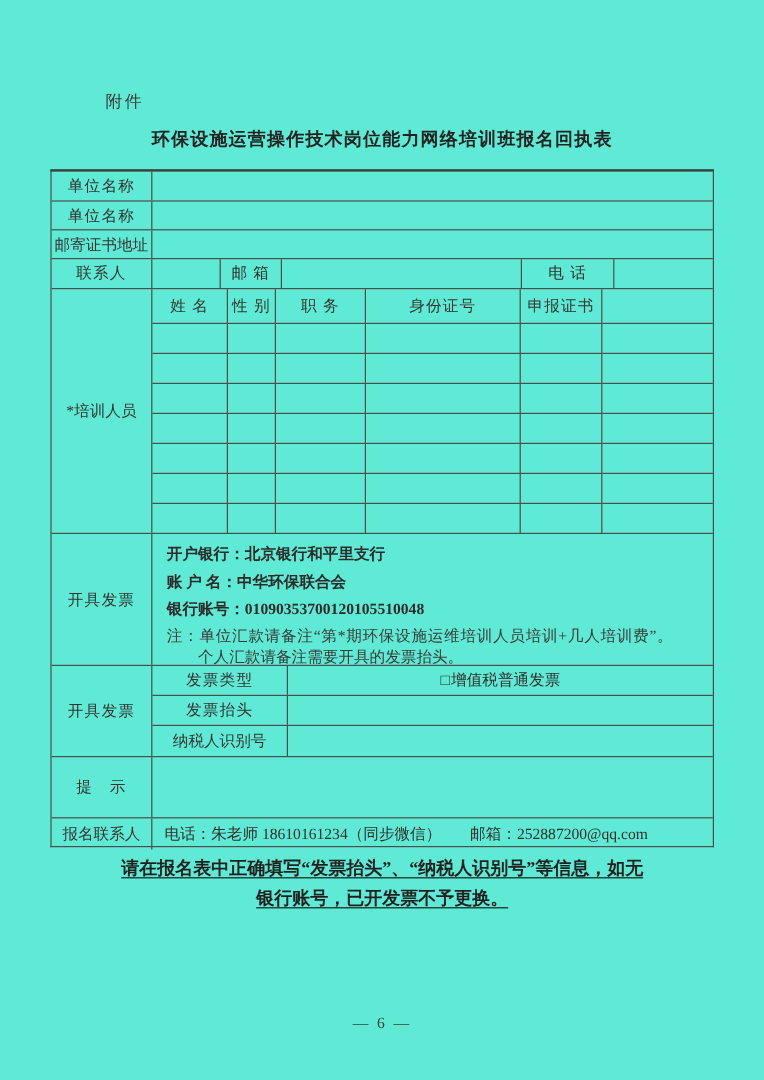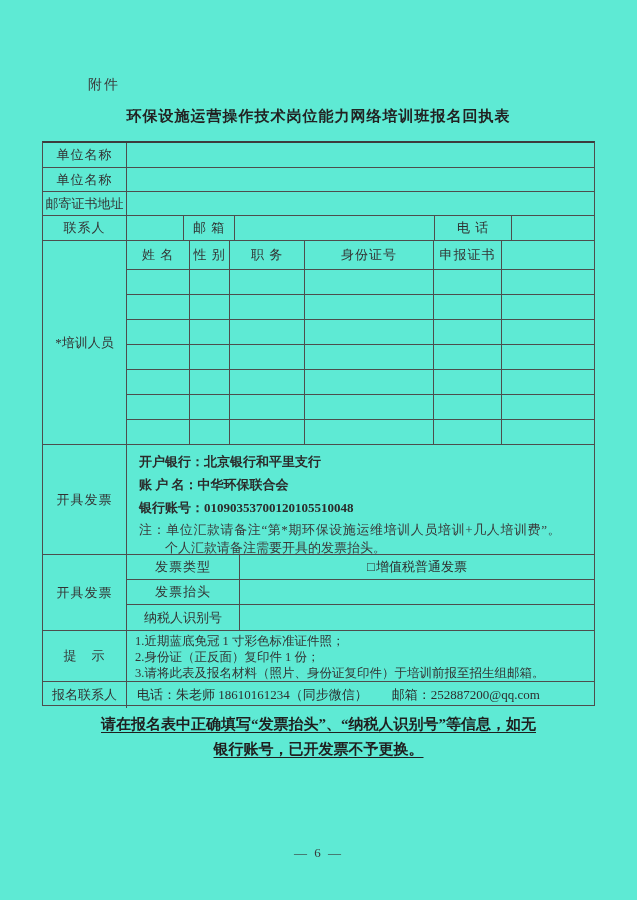--- a/index.html
+++ b/index.html
@@ -213,25 +213,20 @@
         </div>
         <div class="inv-row">
           <div class="inv-lab" style="letter-spacing:0;">纳税人识别号</div>
           <div class="inv-val"></div>
         </div>
       </div>
     </div>
 
     <div class="frow r-tips">
       <div class="cell lab">提　示</div>
-      <div class="cell content tips-content">
-        <div>1.近期蓝底免冠 1 寸彩色标准证件照；</div>
-        <div>2.身份证（正反面）复印件 1 份；</div>
-        <div>3.请将此表及报名材料（照片、身份证复印件）于培训前报至招生组邮箱。</div>
-      </div>
     </div>
 
     <div class="frow r-regc">
       <div class="cell lab" style="letter-spacing:0;">报名联系人</div>
       <div class="cell content regc-content">
         <span class="regc-phone">电话：朱老师 18610161234（同步微信）</span>
         <span>邮箱：252887200@qq.com</span>
       </div>
     </div>
 

